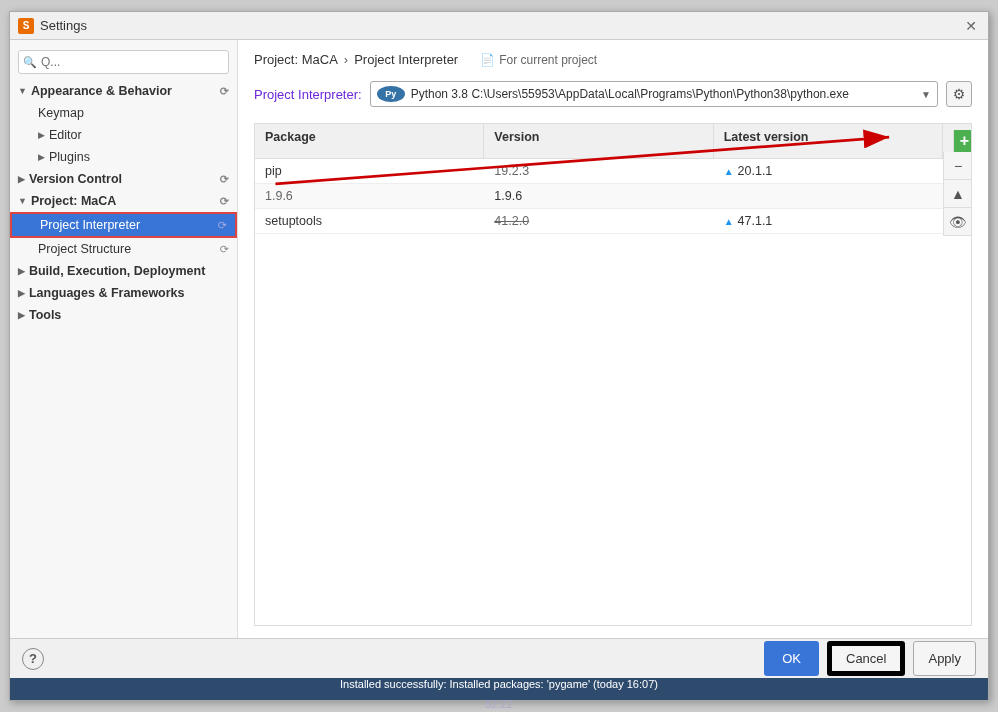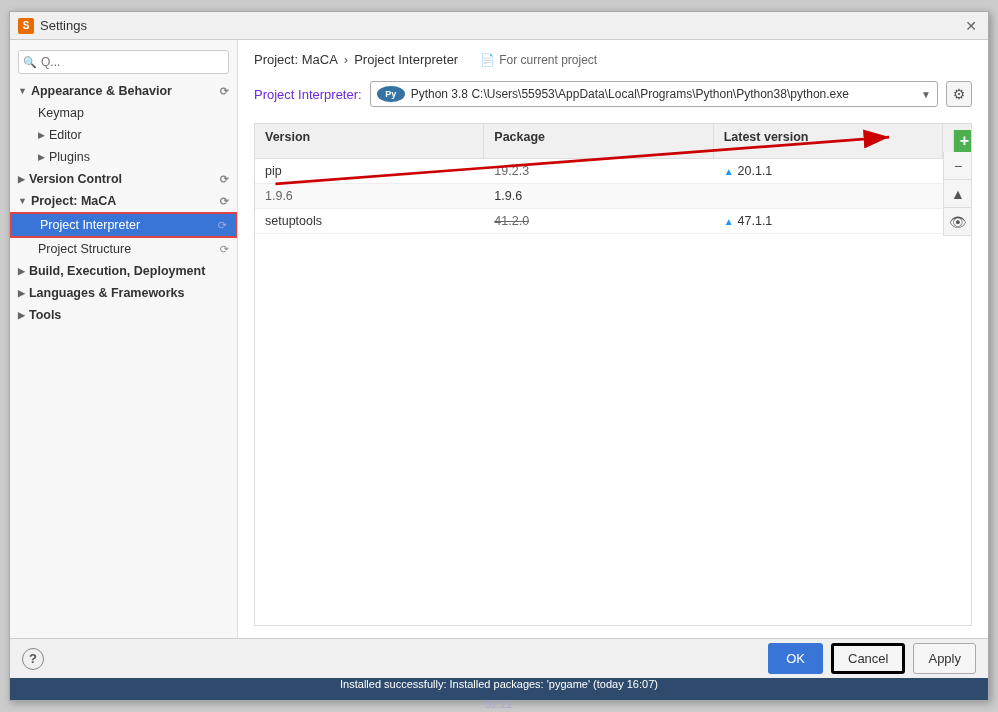--- a/index.html
+++ b/index.html
@@ -324,21 +324,21 @@
       color: white;
       border: none;
       border-radius: 3px;
       padding: 5px 18px;
       font-size: 13px;
       cursor: pointer;
     }
     .btn-cancel {
       background: #f5f5f5;
       color: #333;
-      border: 3px solid #000000;
+      border: 5px solid #000000;
       border-radius: 3px;
       padding: 5px 14px;
       font-size: 13px;
       cursor: pointer;
     }
     .btn-apply {
       background: #f5f5f5;
       color: #333;
       border: 1px solid #aaa;
       border-radius: 3px;
@@ -482,22 +482,22 @@
           </span>
           <span class="dropdown-arrow">▼</span>
         </div>
         <div class="settings-gear">⚙</div>
       </div>
 
       <div class="packages-table-container">
         <div class="packages-table">
 
           <div class="table-header">
+            <div class="col">Package</div>
             <div class="col">Version</div>
-            <div class="col">Package</div>
             <div class="col">Latest version</div>
             <div class="col">
               <button class="add-btn" style="position:static;width:22px;height:22px;font-size:16px;line-height:1;">+</button>
             </div>
           </div>
 
           <div class="table-body">
 
             <div class="table-row">
               <div class="cell">pip</div>

